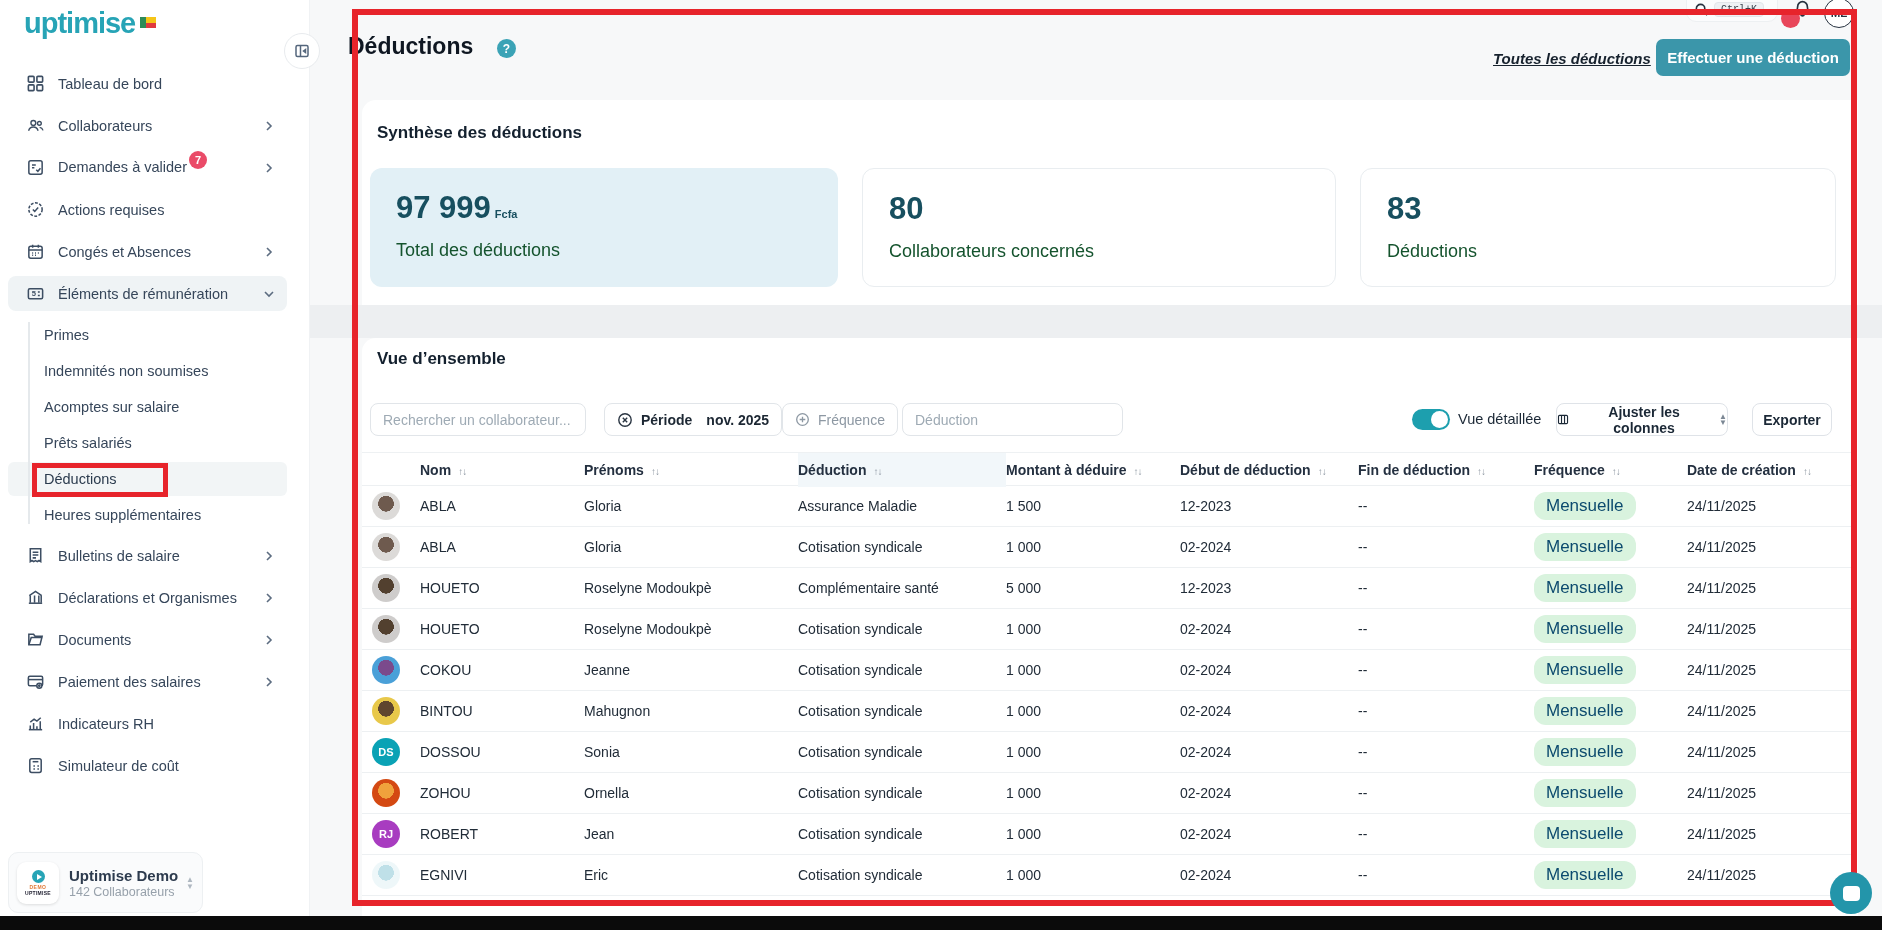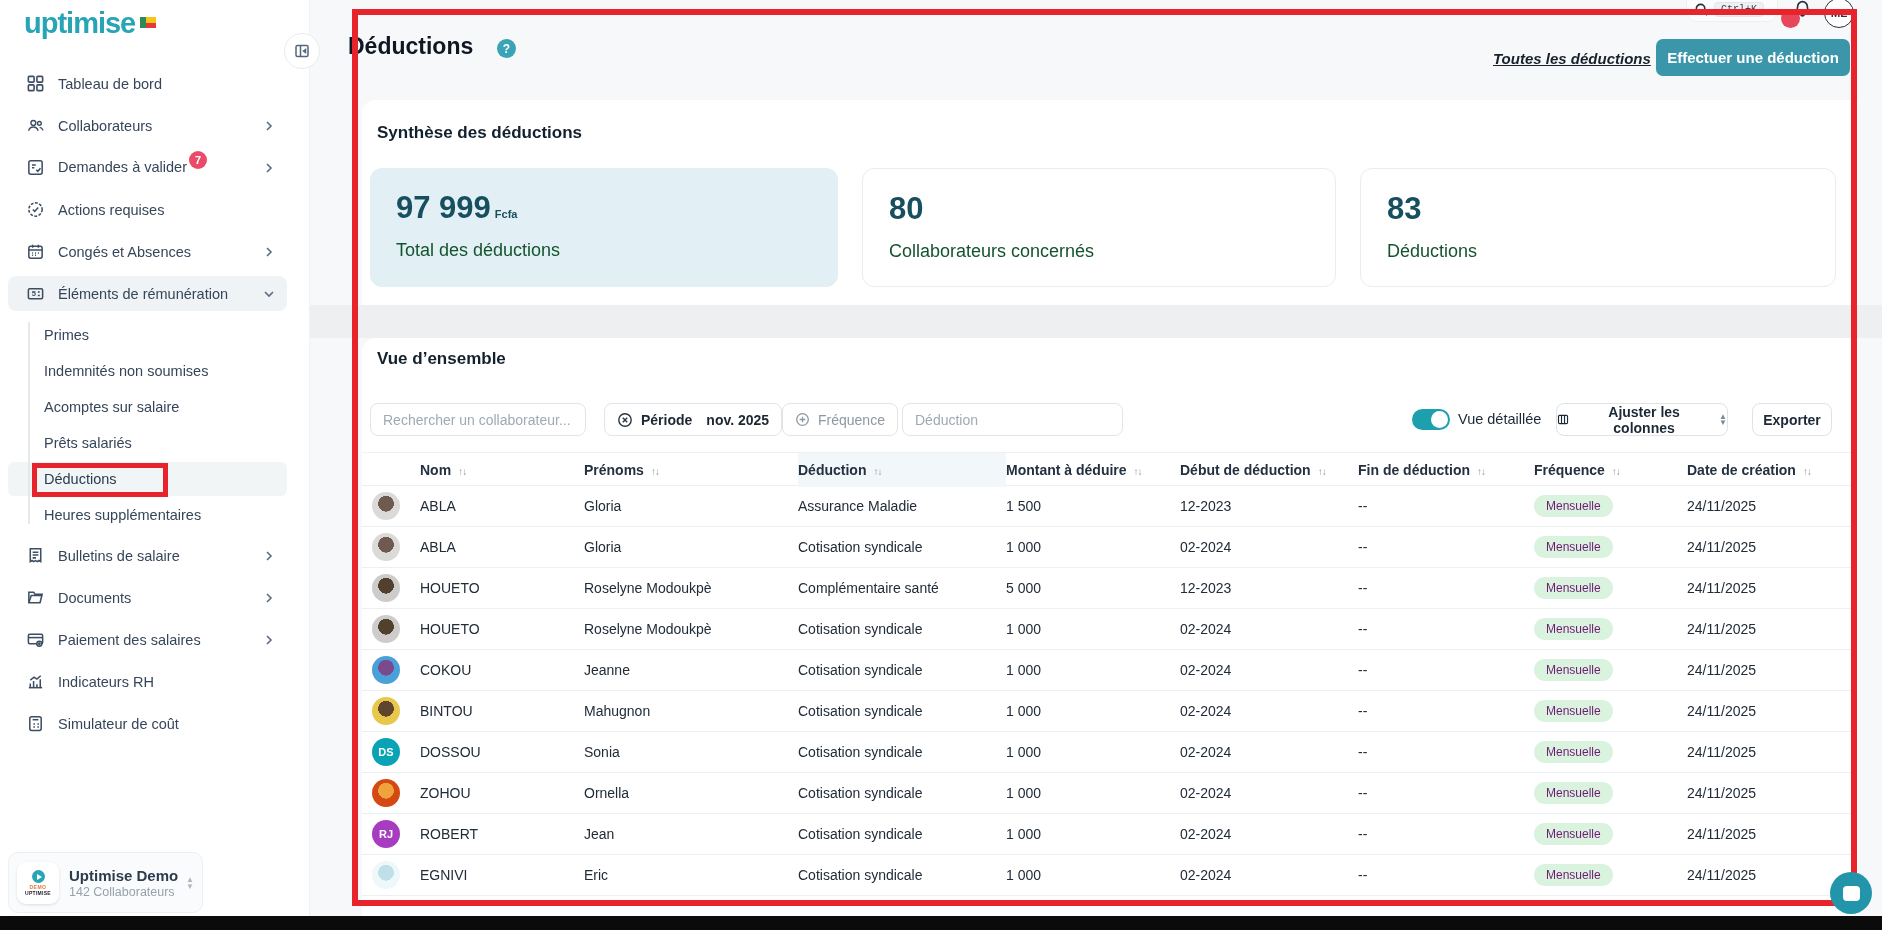--- a/index.html
+++ b/index.html
@@ -82,21 +82,21 @@
   
   .table { position:absolute; left:362px; top:452px; width:1494px; }
   .t-row { display:grid; grid-template-columns:48px 164px 214px 208px 174px 178px 176px 153px 1fr; align-items:center; padding-left:10px; border-bottom:1px solid #edf0f2; }
   .t-head { height:34px; border-top:1px solid #eef1f3; }
   .t-head .th { font-size:14px; font-weight:600; color:#243040; white-space:nowrap; }
   .t-head .th.tint { background:#f2f7fa; height:34px; line-height:34px; }
   .sort { font-size:10px; color:#8b95a0; letter-spacing:-1px; margin-left:7px; font-weight:400; }
   .t-body .t-row { height:41px; font-size:14px; color:#212c38; }
   .av { width:28px; height:28px; border-radius:50%; background:#d8dadc; }
   .av.init { color:#fff; font-size:11px; font-weight:700; display:flex; align-items:center; justify-content:center; }
-  .pill { display:inline-block; padding:4px 12px; border-radius:12px; background:#d9f3de; color:#701a75; font-size:12px; }
+  .pill { display:inline-block; padding:4px 12px; border-radius:12px; background:#d9f3de; color:#0c4a6e; font-size:17px; }
 
   
   .annot-main { position:absolute; left:352px; top:9px; width:1505px; height:897px; border:6px solid #e7242b; z-index:50; pointer-events:none; }
   .annot-side { position:absolute; left:32px; top:463px; width:136px; height:34px; border:5px solid #e7242b; z-index:51; pointer-events:none; }
   .bottom-bar { position:absolute; left:0; top:916px; width:1882px; height:14px; background:#0b0b0b; z-index:55; }
   .chat-fab { position:absolute; left:1830px; top:872px; width:42px; height:42px; border-radius:50%; background:#2395aa; z-index:60; cursor:pointer; display:flex; align-items:center; justify-content:center; }
   .chat-fab .bub { width:17px; height:15px; background:#fff; border-radius:4px; }
 
   svg.ic { display:block; }
 </style>
@@ -206,20 +206,35 @@
     </div>
 
     <div class="nav-item">
       <span class="ni">
           <svg class="ic" width="19" height="19" viewBox="0 0 20 20" fill="none" stroke="#3d4e63" stroke-width="1.6">
             <path d="M4.5 3h11v13.5l-1.8-1.2-1.8 1.2-1.9-1.2-1.9 1.2-1.8-1.2-1.8 1.2z"></path>
             <path d="M7 6.5h6M7 9.5h6M7 12.5h3.5"></path>
           </svg>
         </span>
       <span class="lbl">Bulletins de salaire</span>
+      <span class="chev">
+          <svg class="ic" width="12" height="12" viewBox="0 0 12 12" fill="none" stroke="#5c6c80" stroke-width="1.6">
+            <path d="M4 2l4 4-4 4"></path>
+          </svg>
+        </span>
+    </div>
+    <div class="nav-item">
+      <span class="ni">
+          <svg class="ic" width="19" height="19" viewBox="0 0 20 20" fill="none" stroke="#3d4e63" stroke-width="1.6">
+            <path d="M3.5 8l6.5-4.5L16.5 8"></path>
+            <path d="M4.5 8v7.5M9 8v7.5M13.5 8v7.5M16 8v7.5"></path>
+            <path d="M3 16h14"></path>
+          </svg>
+        </span>
+      <span class="lbl">Déclarations et Organismes</span>
       <span class="chev">
           <svg class="ic" width="12" height="12" viewBox="0 0 12 12" fill="none" stroke="#5c6c80" stroke-width="1.6">
             <path d="M4 2l4 4-4 4"></path>
           </svg>
         </span>
     </div>
     <div class="nav-item">
       <span class="ni">
           <svg class="ic" width="19" height="19" viewBox="0 0 20 20" fill="none" stroke="#3d4e63" stroke-width="1.6">
             <path d="M3 15.5V4.5h5l1.5 2H17l-2.2 9z"></path>

